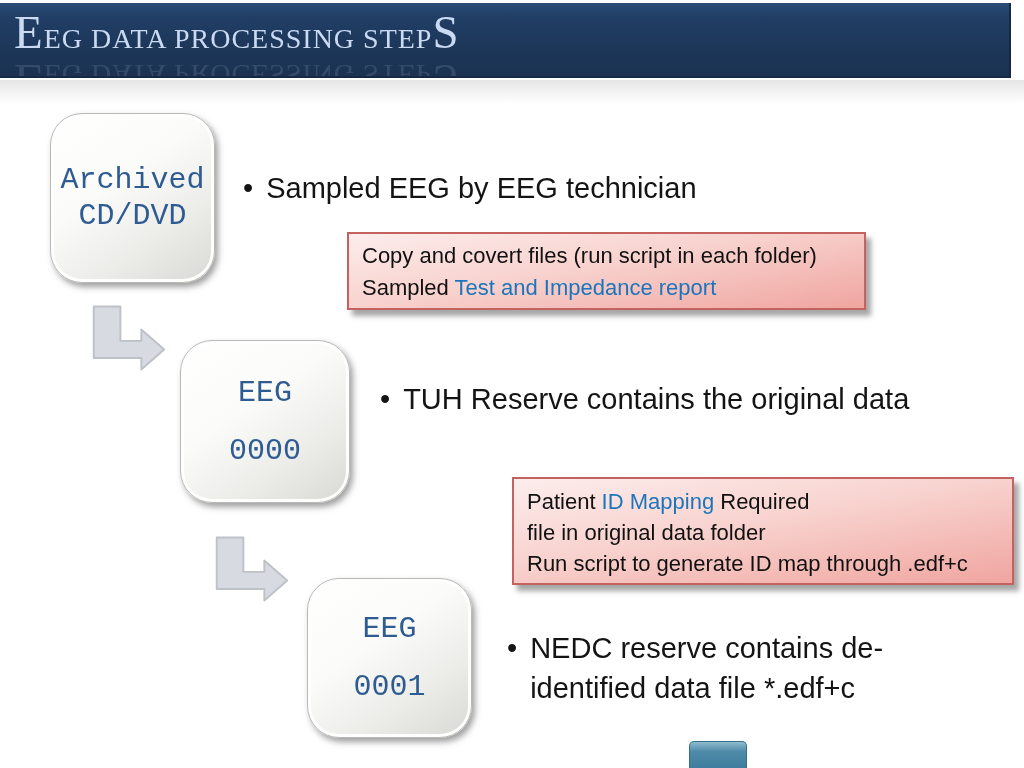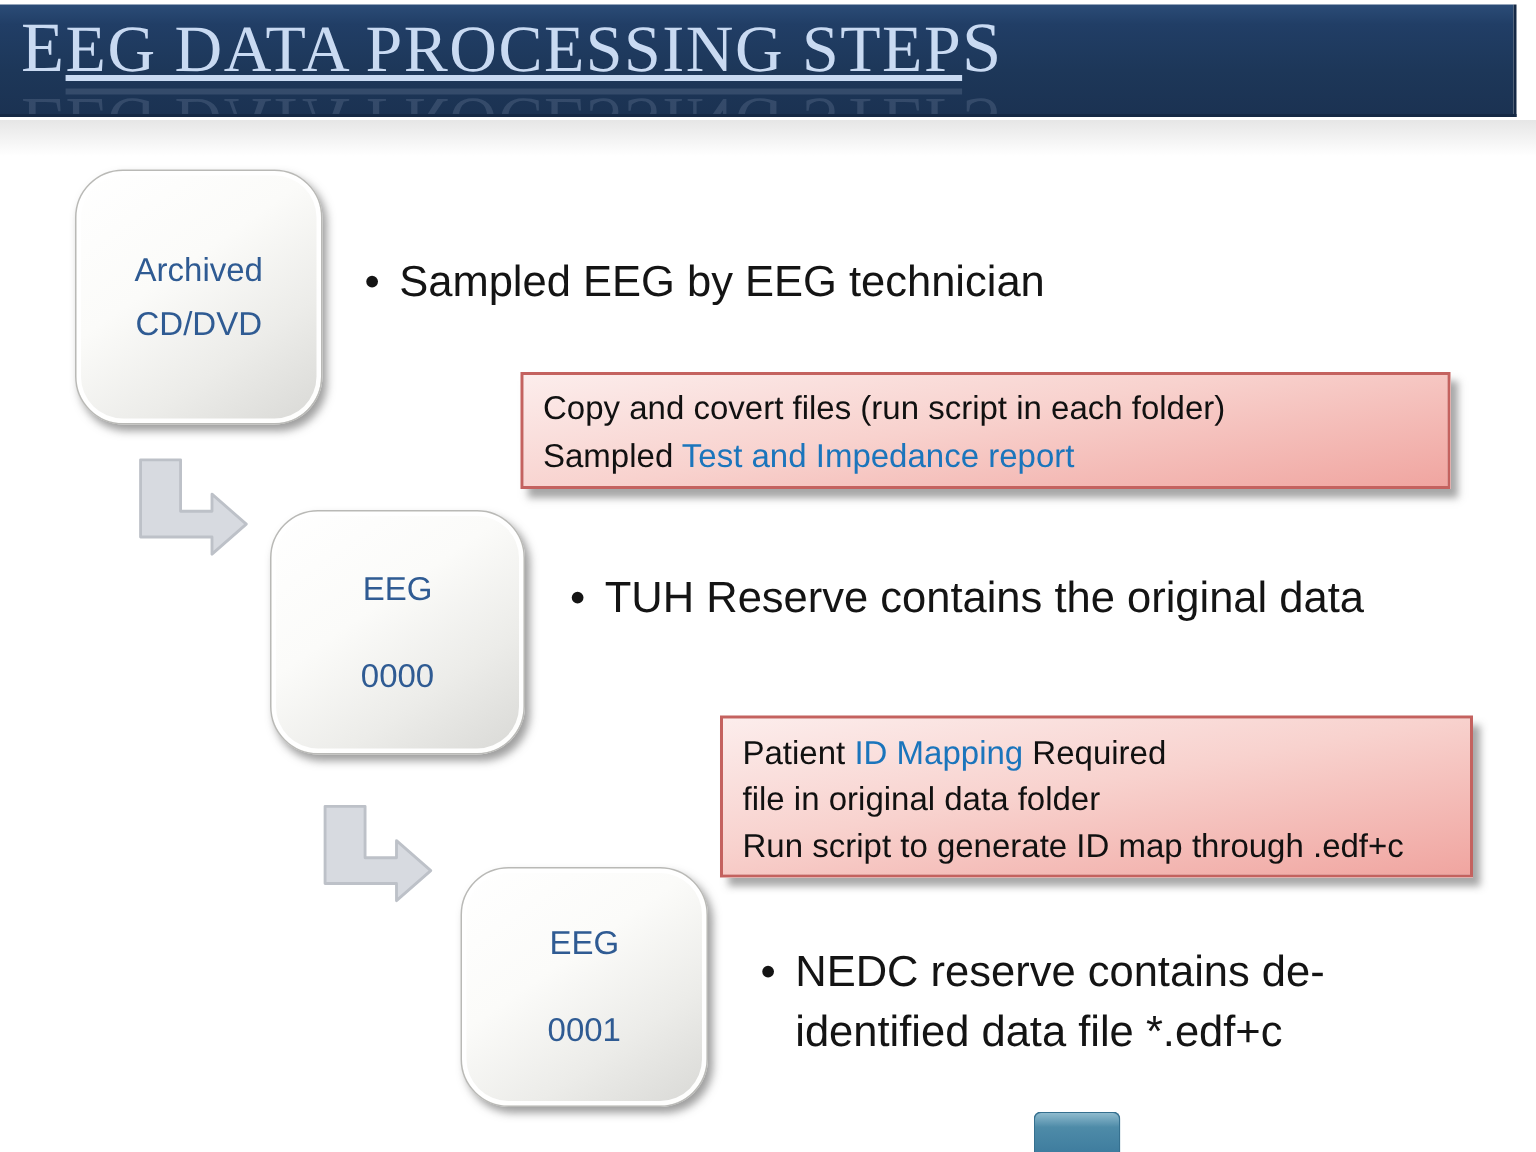--- a/index.html
+++ b/index.html
@@ -15,36 +15,36 @@
     position:absolute;left:0;top:3px;width:1011px;height:75px;
     background:linear-gradient(180deg,#2B4C77 0%,#213E66 18%,#1D3759 60%,#1B3252 100%);
     border-bottom:2px solid #152844;border-right:2px solid #152844;
     overflow:hidden;padding-left:14px;box-sizing:border-box;
   }
   .title{
     display:flex;align-items:baseline;letter-spacing:1px;line-height:1;
     color:#C9DAF2;font-family:"Liberation Serif", serif;margin-top:6px;white-space:pre;
   }
   .t-lead,.t-tail{font-size:47px;}
-  .t-mid{font-size:44px;text-decoration:underline;}
+  .t-mid{font-size:28px;}
   .reflection{transform:scaleY(-1);opacity:0.14;margin-top:1px;}
 
   .bg-fade{position:absolute;left:0;top:80px;width:1024px;height:24px;
     background:linear-gradient(180deg,#E6E6E6 0%,#FFFFFF 100%);}
 
   
   .node{
     position:absolute;border-radius:32px;box-sizing:border-box;
     background:linear-gradient(145deg,#FFFFFF 0%,#FBFBF9 40%,#ECECE9 70%,#D8D8D5 100%);
     border:1px solid #B9B9B6;
     box-shadow:3px 4px 6px rgba(80,80,80,0.55), inset 0 0 0 3px rgba(255,255,255,0.95);
     display:flex;flex-direction:column;align-items:center;justify-content:center;
     text-align:center;
   }
-  .node-line{font-size:22px;color:#2F5B93;line-height:36px;}
+  .node-line{font-size:30px;color:#2F5B93;line-height:36px;font-family:Liberation Mono, monospace;}
   .node-1{left:50px;top:113px;width:165px;height:170px;}
   .node-2{left:180px;top:340px;width:170px;height:163px;row-gap:22px;}
   .node-3{left:307px;top:578px;width:165px;height:160px;row-gap:22px;}
 
   
   .arrow{position:absolute;}
   .arrow polygon{fill:#D7DAE0;stroke:#BDC1C8;stroke-width:2;stroke-linejoin:round;}
   .arrow-1{left:88px;top:304px;width:80px;height:68px;}
   .arrow-2{left:211px;top:535px;width:80px;height:68px;}
 
@@ -56,22 +56,22 @@
   .b-3{left:507px;top:628px;line-height:40px;}
 
   
   .callout{
     position:absolute;box-sizing:border-box;color:#111111;
     background:linear-gradient(170deg,#FCEDEC 0%,#F8D2CE 45%,#F0A5A0 100%);
     border:2px solid #C4625F;
     box-shadow:5px 6px 5px rgba(80,80,80,0.5);
     font-size:22px;
   }
-  .c-1{left:347px;top:248px;width:620px;height:78px;padding:6px 13px;line-height:32px;}
-  .c-2{left:480px;top:477px;width:502px;height:108px;padding:7px 13px;line-height:31px;}
+  .c-1{left:347px;top:232px;width:519px;height:78px;padding:6px 13px;line-height:32px;}
+  .c-2{left:512px;top:477px;width:502px;height:108px;padding:7px 13px;line-height:31px;}
   .accent{color:#1B75BC;font-weight:normal;}
 
   
   .partial{
     position:absolute;left:689px;top:741px;width:56px;height:27px;
     background:linear-gradient(180deg,#8FBBCE 0%,#4E8BA8 35%,#3E7C9E 100%);
     border:1px solid #35708F;border-bottom:none;border-radius:5px 5px 0 0;
   }
 </style>
 </head>

